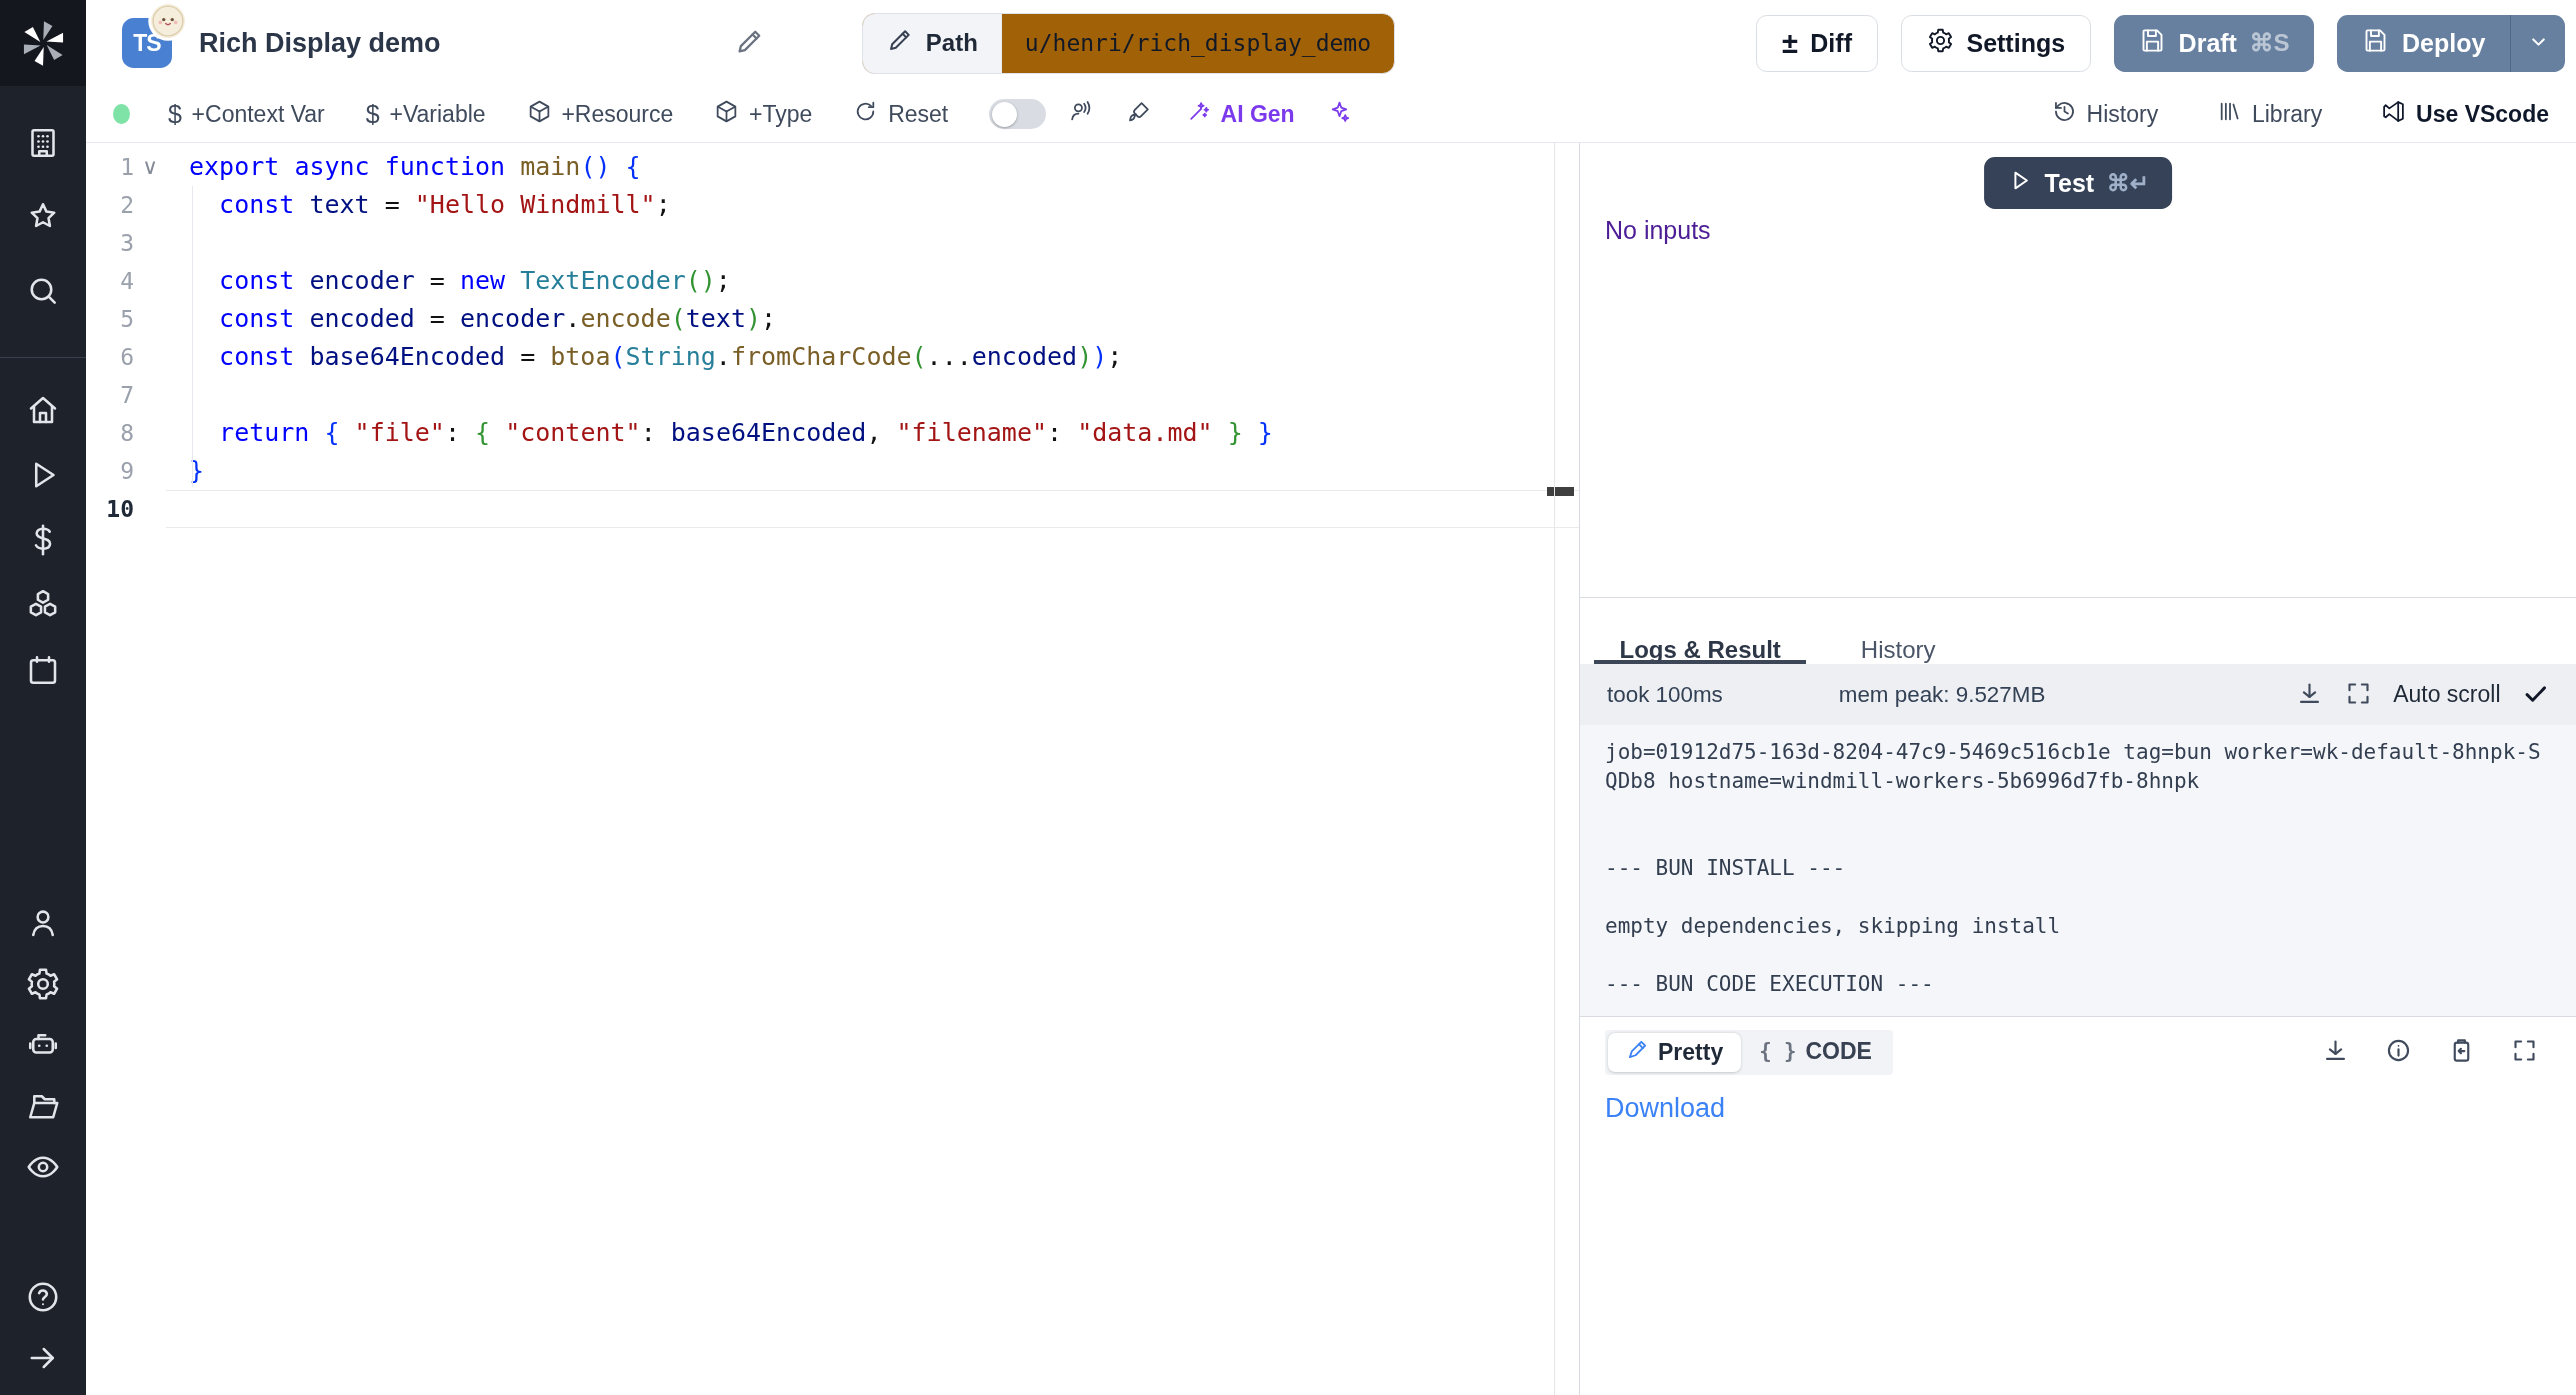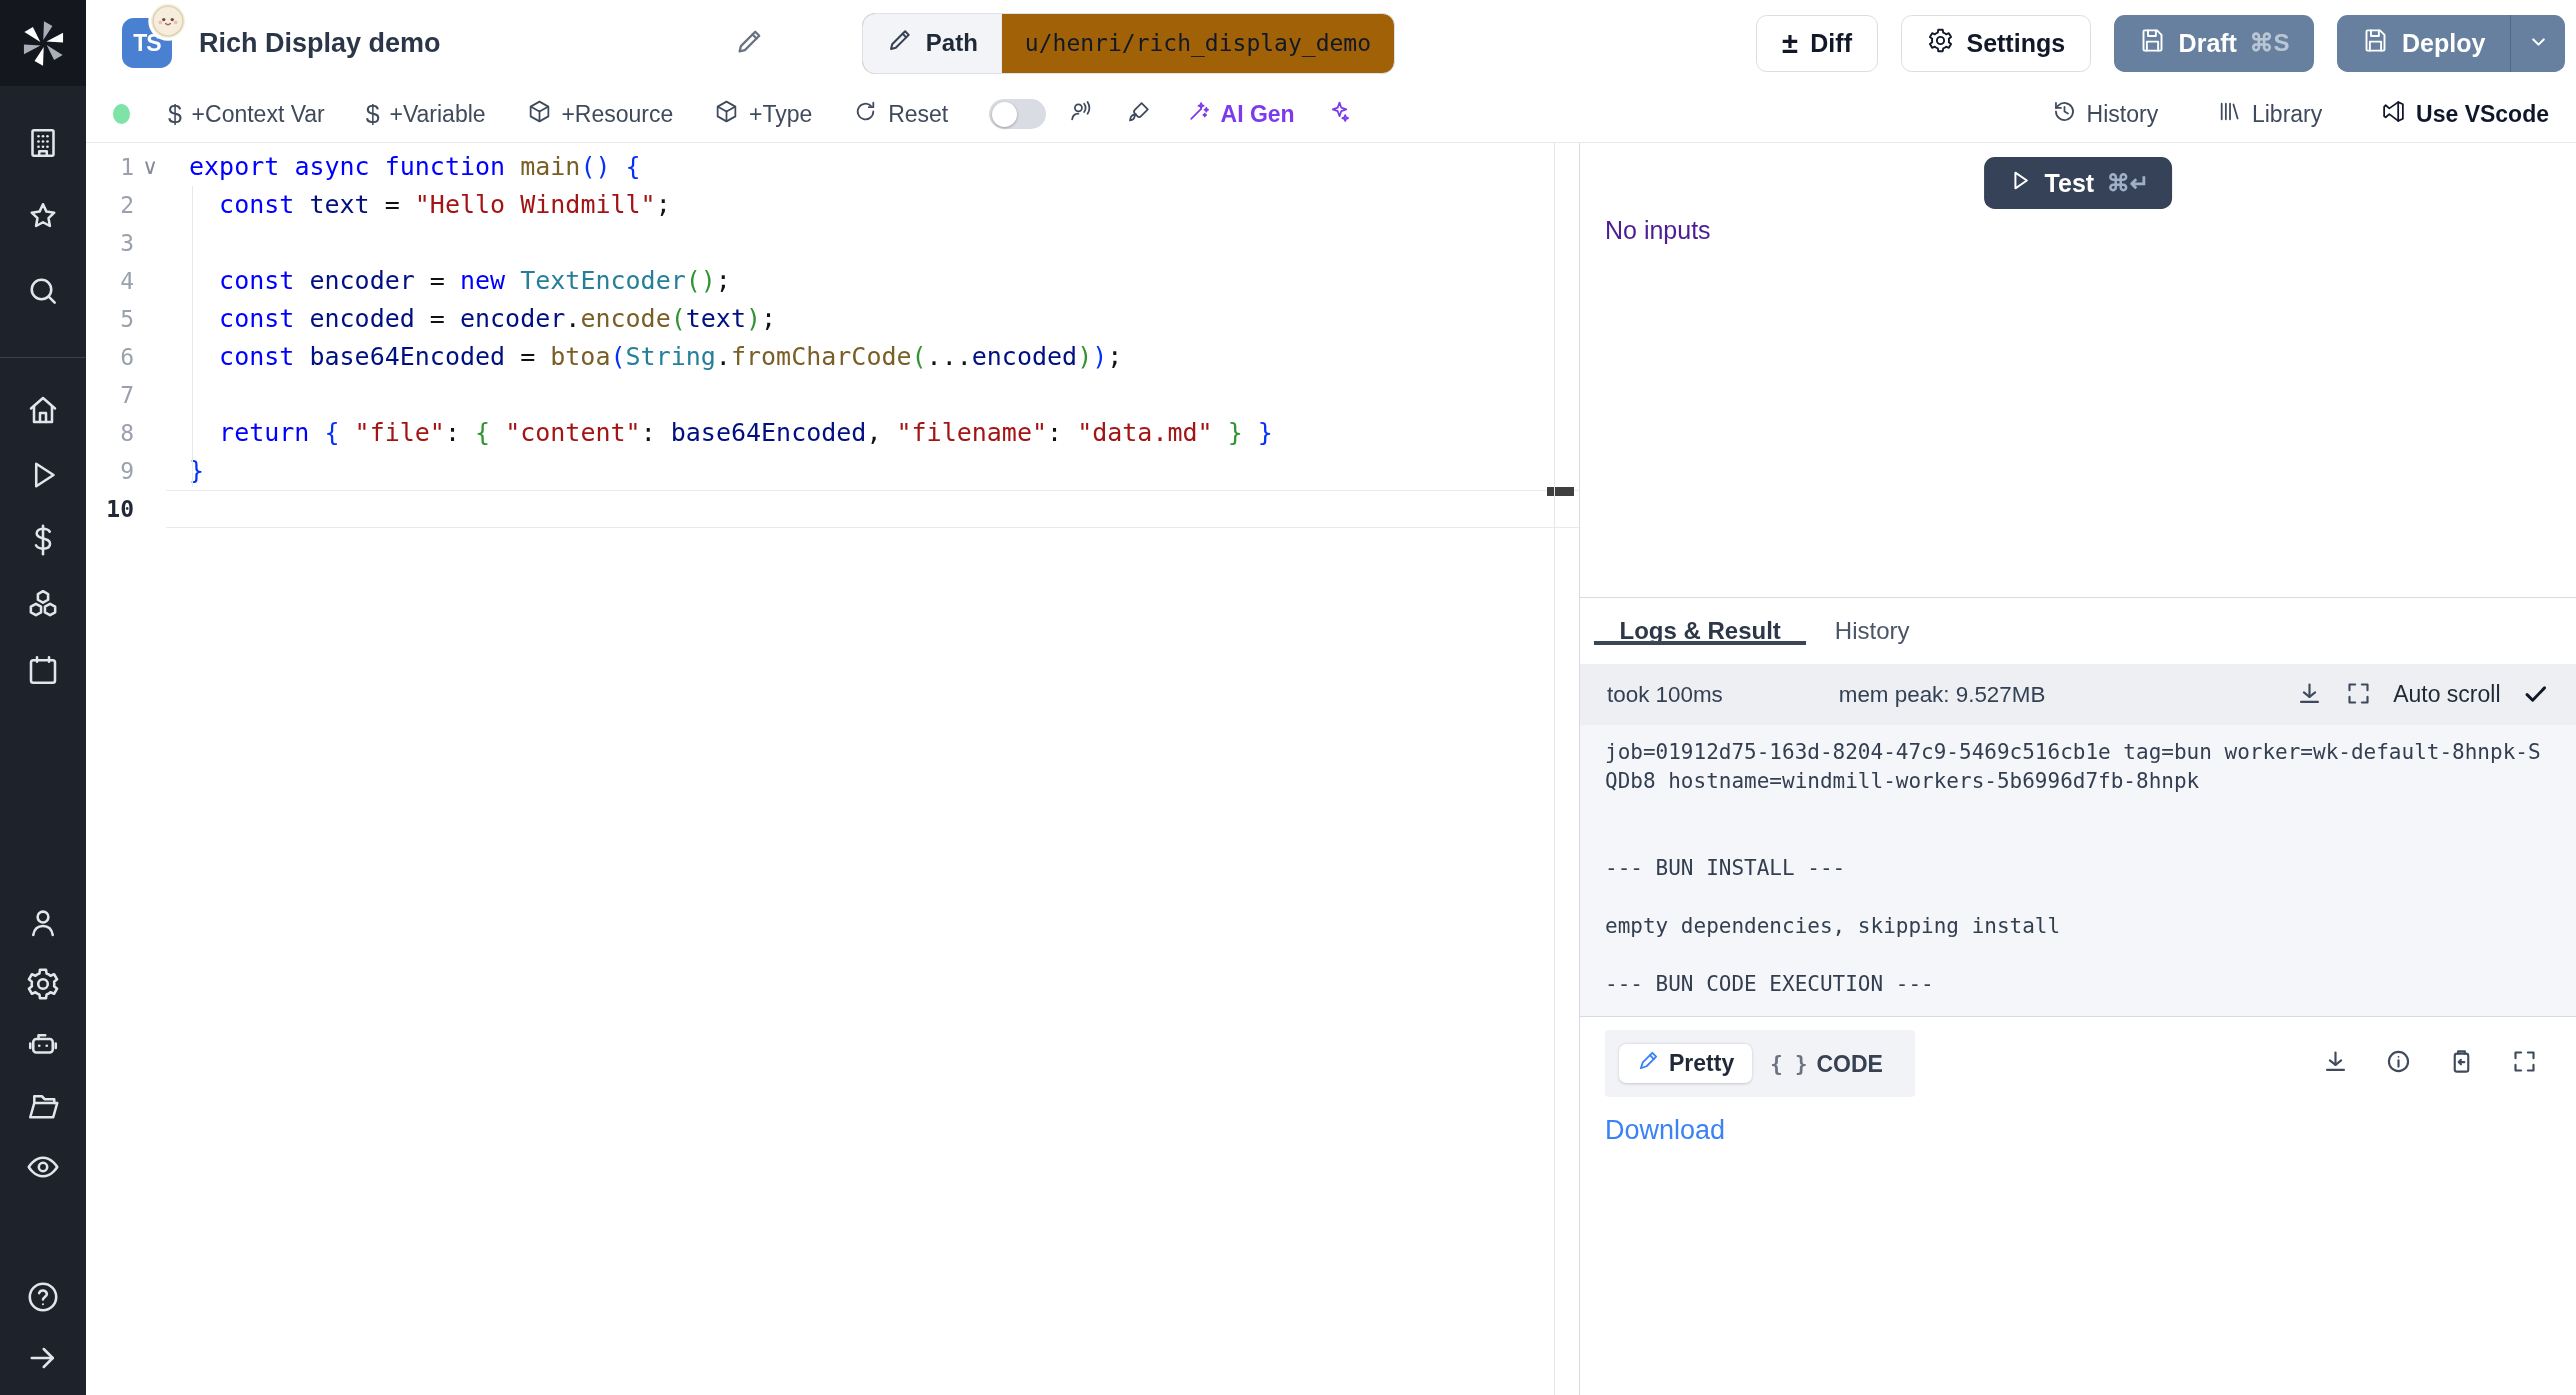--- a/index.html
+++ b/index.html
@@ -93,33 +93,33 @@
   .tk-pl { color:var(--tk-pl,#111111); }
 
   
   .run-pane { flex:1; display:flex; flex-direction:column; border-left:1.8px solid #d8dce2; min-width:0; }
   .inputs-section { height:454px; position:relative; padding:0 25px; flex-shrink:0; }
   .test-btn { position:absolute; top:14.3px; left:50%; transform:translateX(-50%); display:flex; align-items:center; gap:12.5px; background:var(--navy,#364257); color:#fff; border:none; border-radius:10.7px; height:52px; padding:0 23px; font-family:inherit; font-size:25px; font-weight:bold; cursor:pointer; }
   .test-btn svg { width:25px; height:25px; fill:none; stroke:#fff; stroke-width:1.9; stroke-linejoin:round; }
   .test-shortcut { color:#9fb0c8; font-weight:600; font-size:23px; }
   .no-inputs { padding-top:73px; font-size:25px; color:#4c1d95; }
   .results-section { flex:1; border-top:1.8px solid #d8dce2; display:flex; flex-direction:column; min-height:0; }
-  .tabs { display:flex; height:66px; align-items:center; padding-left:12.5px; flex-shrink:0; }
+  .tabs { display:flex; height:66px; align-items:flex-end; padding-left:12.5px; flex-shrink:0;gap:26px; }
   .tab { display:flex; align-items:center; padding:0 27px; font-size:24px; font-weight:600; color:#2d3748; position:relative; background:none; border:none; font-family:inherit; cursor:pointer; }
   .tab.active::after { content:""; position:absolute; left:1.8px; right:1.8px; bottom:0; height:4.5px; background:#3d4657; }
   .tab.inactive { color:#4a5568; font-weight:500; }
   .meta { height:61px; background:#edeff3; display:flex; align-items:center; padding:0 27px; font-size:22.4px; color:#334155; flex-shrink:0; }
   .meta .mem { margin-left:116px; }
   .meta-right { margin-left:auto; display:flex; align-items:center; gap:21.5px; font-size:23px; color:#1f2937; }
   .meta-right svg { width:27px; height:27px; fill:none; stroke:#3f4a5c; stroke-width:1.9; stroke-linecap:round; stroke-linejoin:round; }
   .check svg { stroke:#111827; stroke-width:2.6; }
   .logs { height:292px; background:#f4f6f9; margin:0; padding:12.5px 28px 0 25px; font-family:"DejaVu Sans Mono", monospace; font-size:21px; line-height:29px; color:#333f51; white-space:pre-wrap; word-break:break-all; border-bottom:1.8px solid #d8dce2; overflow:hidden; flex-shrink:0; }
   .result-area { flex:1; background:#fff; padding-top:12.5px; }
   .result-toolbar { display:flex; align-items:center; padding:0 38px 0 25px; }
-  .view-group { display:flex; align-items:flex-end; background:#f1f3f6; border-radius:4px; padding:14px; }
+  .view-group { display:flex; align-items:flex-start; background:#f1f3f6; border-radius:4px; padding:3px; }
   .view { display:flex; align-items:center; gap:9px; padding:5.4px 18px; font-size:23px; font-weight:600; color:#374151; border-radius:7.2px; background:none; border:none; font-family:inherit; cursor:pointer; }
   .view.active { background:#fff; box-shadow:0 0.9px 2.7px rgba(0,0,0,.18); color:#1f2937; }
   .view svg { width:23px; height:23px; fill:none; stroke:var(--link,#3b82f6); stroke-width:1.9; stroke-linecap:round; stroke-linejoin:round; }
   .braces { color:#6b7280; font-weight:bold; font-family:"DejaVu Sans Mono", monospace; font-size:20.6px; }
   .r-icons { margin-left:auto; display:flex; align-items:center; gap:36px; }
   .r-icons .icon-btn { color:#3f4a5c; }
   .r-icons svg { width:27px; height:27px; fill:none; stroke:currentColor; stroke-width:1.9; stroke-linecap:round; stroke-linejoin:round; }
   .download-link { display:inline-block; margin:18px 0 8px 25px; font-size:27px; color:var(--link,#3b82f6); text-decoration:none; cursor:pointer; }
 </style>
 </head>

